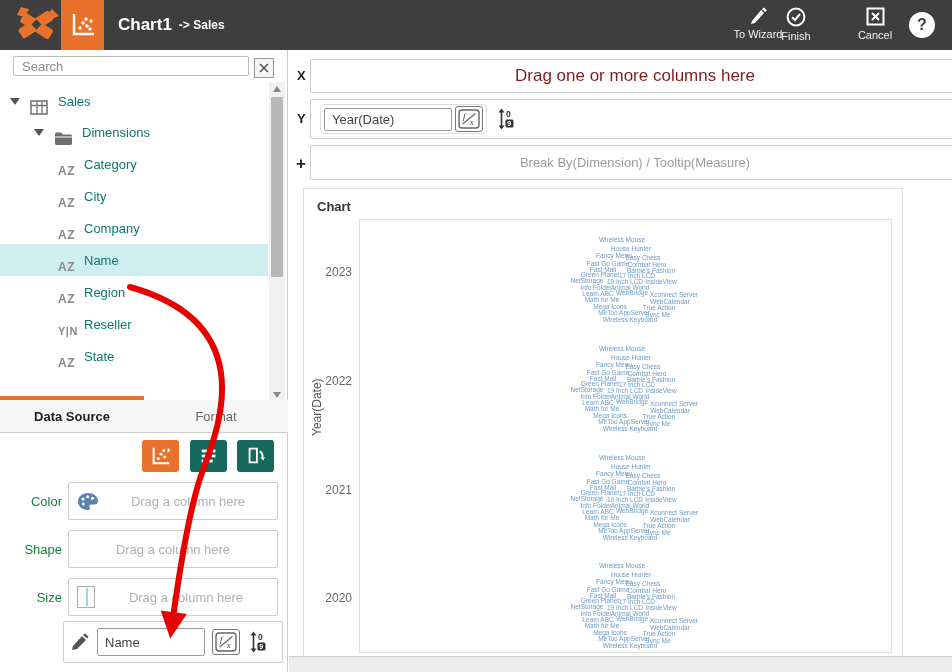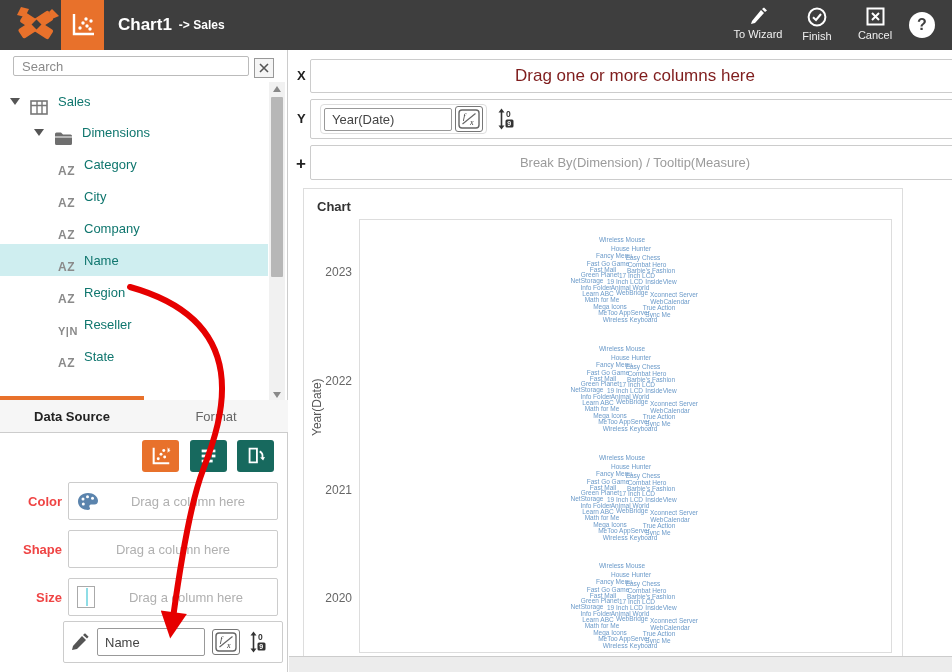--- a/index.html
+++ b/index.html
@@ -48,21 +48,21 @@
   .tab.active::before { content:""; position:absolute; left:0; top:-4px; width:100%; height:4px; background:#e8712b; }
 
   
   .ctype-row { position:absolute; left:0; top:388px; width:288px; height:36px; }
   .ctype-btn { position:absolute; top:2px; width:37px; height:32px; border-radius:3px; display:flex; align-items:center; justify-content:center; cursor:pointer; }
   .ctype-btn.orange { background:#e8712b; }
   .ctype-btn.teal { background:#17695e; }
 
   
   .well-row { position:absolute; left:0; width:288px; height:38px; }
-  .well-label { position:absolute; left:0; top:0; width:62px; height:38px; display:flex; align-items:center; justify-content:flex-end; font-size:13px; font-weight:bold; color:#ef4444; }
+  .well-label { position:absolute; left:0; top:0; width:62px; height:38px; display:flex; align-items:center; justify-content:flex-end; font-size:13px; font-weight:normal; color:#15803d; }
   .well-box { position:absolute; left:68px; top:0; width:210px; height:38px; border:1px solid #ccc; border-radius:2px; background:#fff; display:flex; align-items:center; padding:0 8px; gap:8px; }
   .well-ph { flex:1; text-align:center; color:#b0b0b0; font-size:13px; white-space:nowrap; overflow:hidden; }
   .text-well-box { position:absolute; left:63px; top:0; width:220px; height:42px; border:1px solid #ccc; border-radius:2px; background:#fff; display:flex; align-items:center; padding:0 6px; gap:7px; }
   .mini-input { width:108px; height:28px; border:1px solid #999; border-radius:2px; font-size:13px; color:#444; padding:0 7px; font-family:"Liberation Sans",sans-serif; }
   .fx-btn { width:28px; height:26px; border:1px solid #777; border-radius:3px; background:#fff; display:flex; align-items:center; justify-content:center; cursor:pointer; }
   .size-swatch { width:18px; height:22px; border:1px solid #aaa; background:#fff; position:relative; }
   .size-swatch::after { content:""; position:absolute; left:8px; top:1px; width:2px; height:18px; background:#8fdde6; }
 
   
   .main { position:absolute; left:289px; top:50px; width:663px; height:622px; background:#fff; }
@@ -130,21 +130,21 @@
 
     <div class="hdr-action" style="left:723px;">
       <span>
         <svg width="20" height="18" viewBox="0 0 20 18">
           <path d="M4 14 L13 3 L16 6 L7 16 L3 17 Z" fill="#fff"></path>
           <path d="M14 2 L16 0.5 L19 3.5 L17 5 Z" fill="#fff"></path>
         </svg>
       </span>
       <span class="lbl">To Wizard</span>
     </div>
-    <div class="hdr-action" style="left:782px;">
+    <div class="hdr-action" style="left:761px;">
       <span>
         <svg width="20" height="20" viewBox="0 0 20 20">
           <circle cx="10" cy="10" r="8.4" fill="none" stroke="#fff" stroke-width="2"></circle>
           <path d="M6 10.2 L9 13 L14 7" fill="none" stroke="#fff" stroke-width="2"></path>
         </svg>
       </span>
       <span class="lbl">Finish</span>
     </div>
     <div class="hdr-action" style="left:840px;">
       <span>

